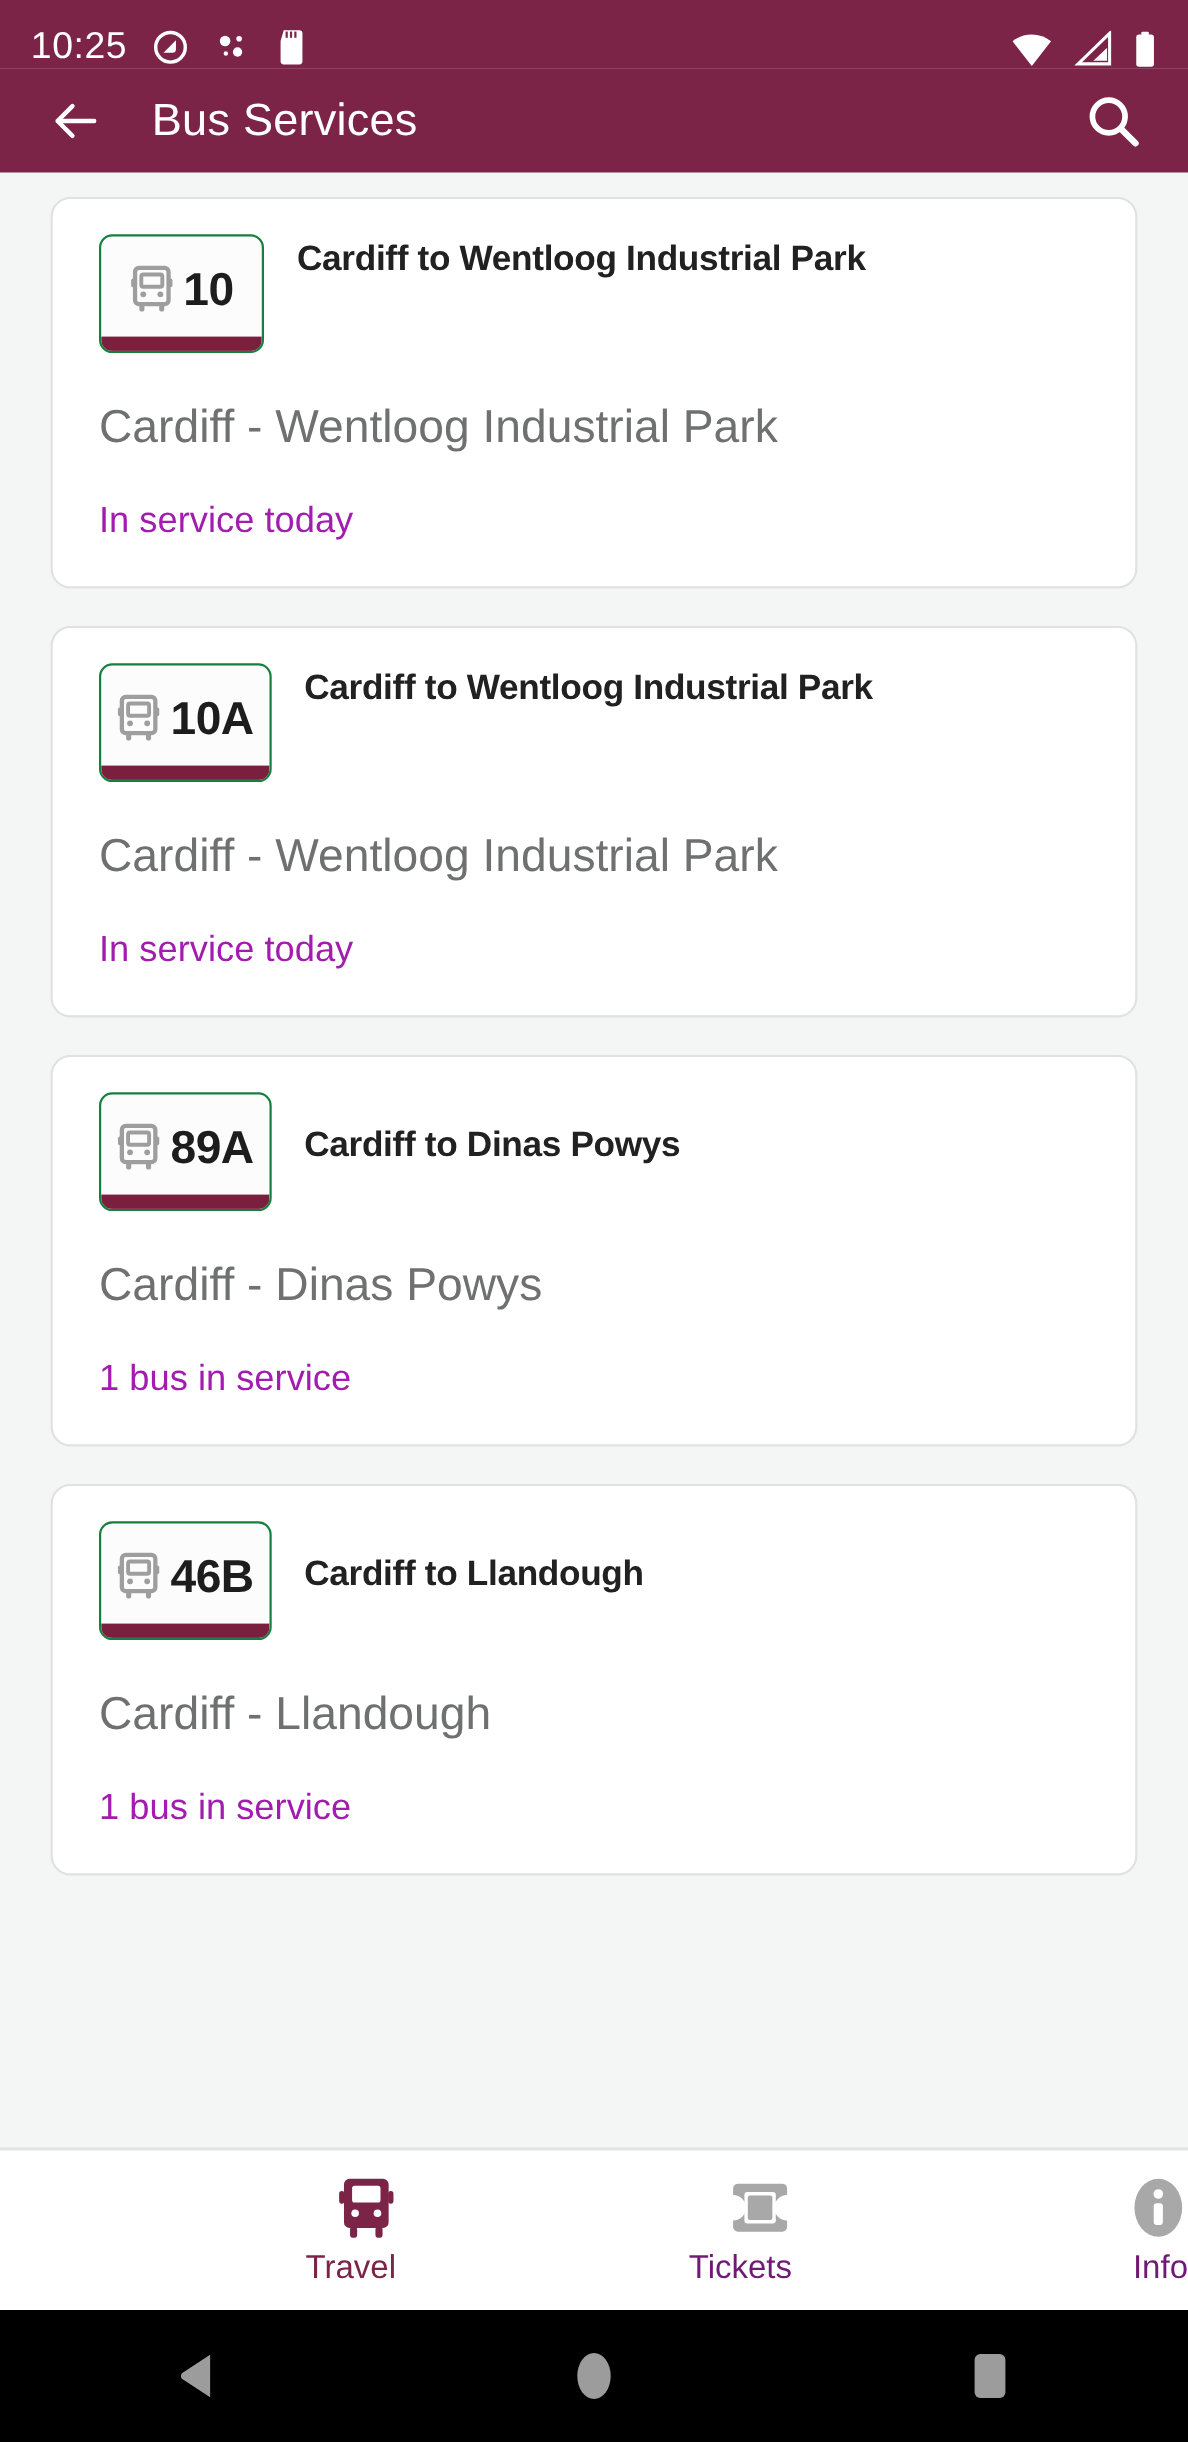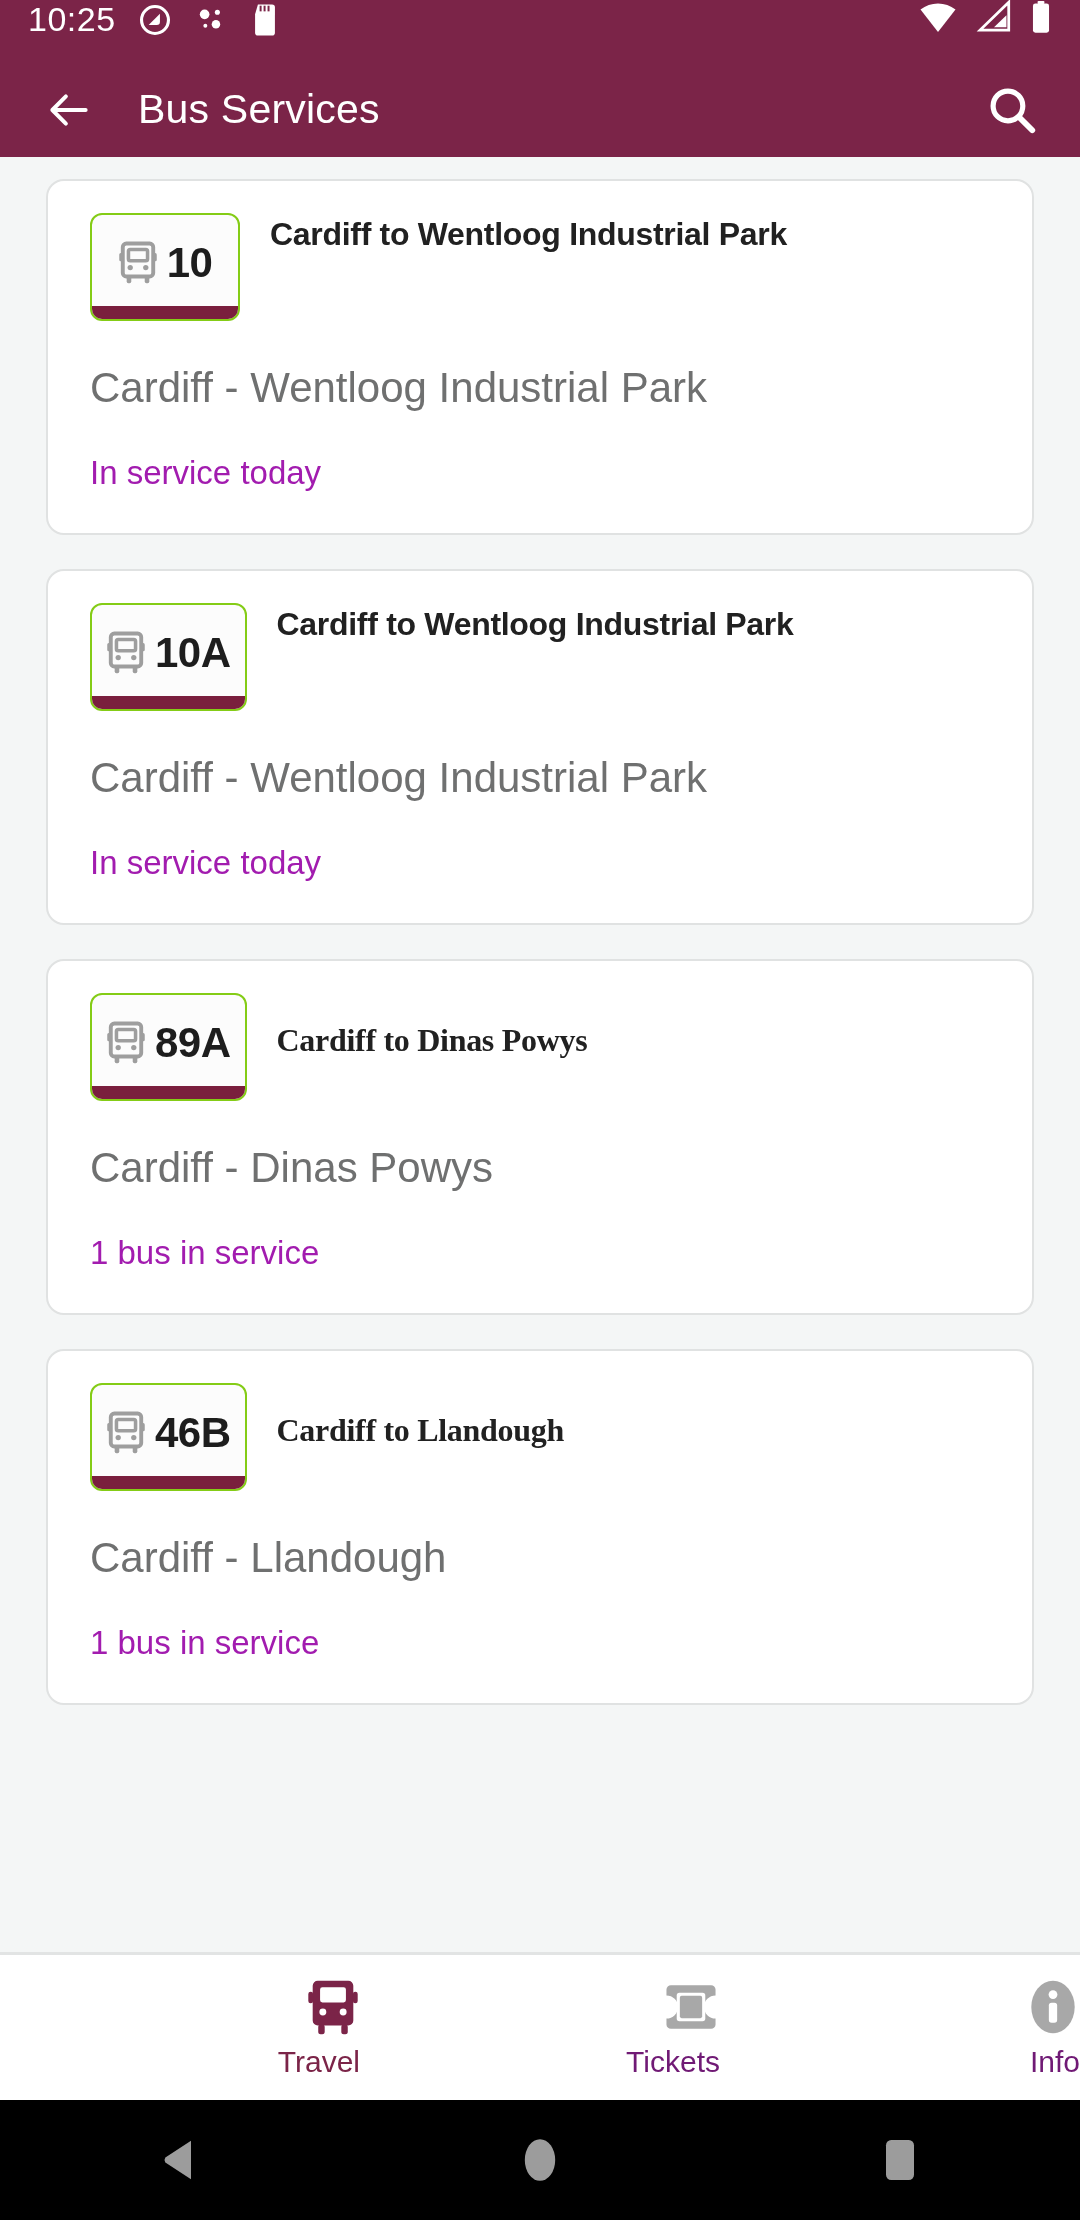--- a/index.html
+++ b/index.html
@@ -13,21 +13,21 @@
     position:relative;
     width:1080px; height:2220px;
     display:flex; flex-direction:column;
     background:#f4f6f6;
   }
 
   
   .status-bar {
     height:62px;
     background:#7b2448;
-    display:flex; align-items:flex-start;
+    display:flex; align-items:flex-end;
     padding:0 28px;
     flex:0 0 auto;
   }
   .sb-left { display:flex; align-items:center; gap:22px; }
   .sb-right { margin-left:auto; display:flex; align-items:center; gap:18px; }
   .sb-clock {
     color:#ffffff; font-size:34px; letter-spacing:0.5px;
     font-family:"Liberation Sans", sans-serif;
   }
   .sb-ico { display:block; }
@@ -83,21 +83,21 @@
     align-items:flex-start;
     gap:30px;
   }
 
   .route-badge {
     position:relative;
     flex:0 0 auto;
     min-width:150px;
     height:108px;
     background:#fcfcfc;
-    border:2px solid #84cc16;
+    border:2px solid #15803d;
     border-radius:12px;
     display:flex; align-items:center; justify-content:center;
     gap:9px;
     padding:0 14px 8px 14px;
     overflow:hidden;
   }
   .route-badge::after {
     content:"";
     position:absolute;
     left:0; right:0; bottom:0;
@@ -113,21 +113,21 @@
   }
 
   .card-title {
     font-size:32px;
     font-weight:700;
     color:#212121;
     line-height:1.12;
     letter-spacing:-0.3px;
     padding-top:4px;
   }
-  .card-title.single { padding-top:30px;font-family:Liberation Serif, serif; }
+  .card-title.single { padding-top:30px; }
 
   .card-sub {
     font-size:42px;
     color:#6f7070;
     margin-top:42px;
     line-height:1.2;
   }
   .card-status {
     font-size:33px;
     color:#a21caf;

